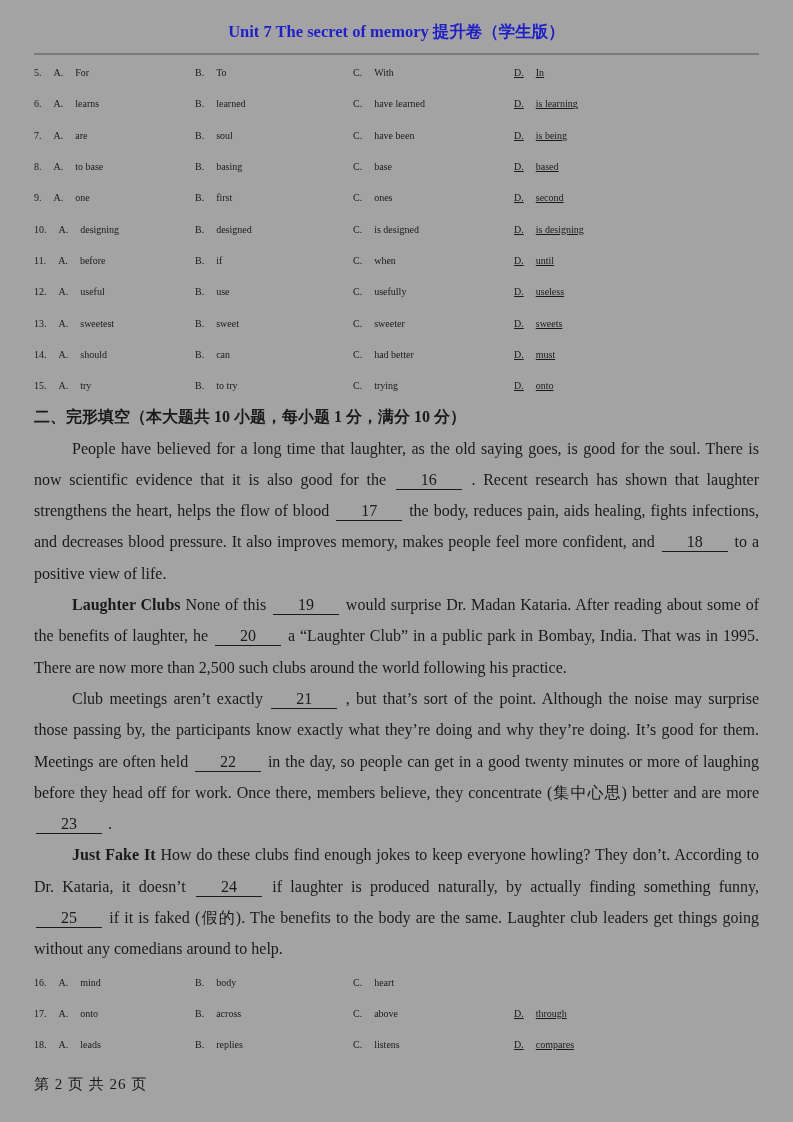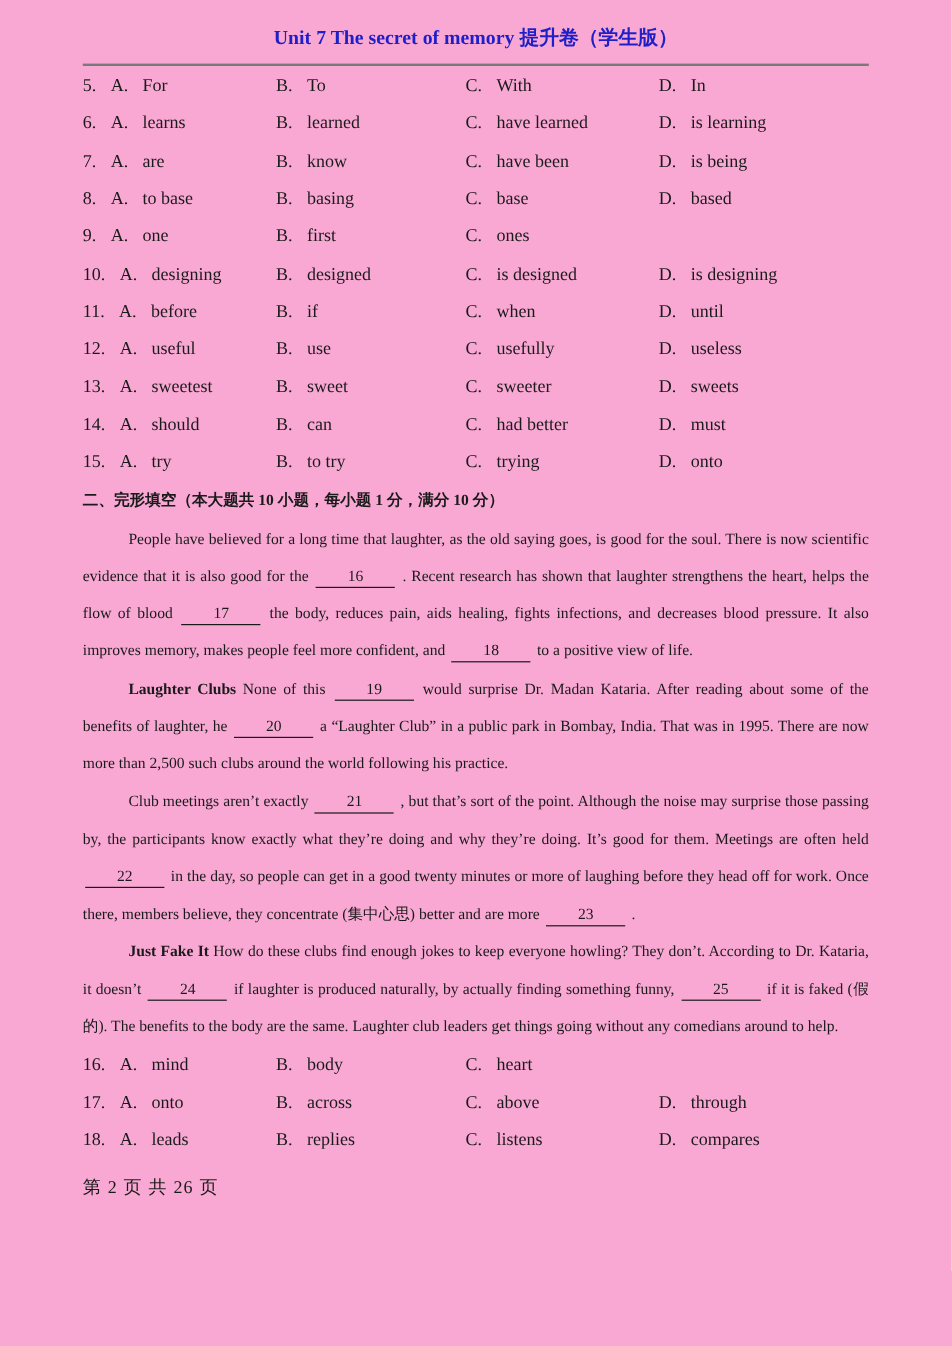--- a/index.html
+++ b/index.html
@@ -1,23 +1,23 @@
 <!DOCTYPE html>
 <html><head>
 <meta charset="utf-8">
 <style>
   html, body { margin: 0; padding: 0; background: #e8e8e8; }
   .page {
     position: relative;
     width: 793px;
     height: 1122px;
     margin: 0 auto;
-    background: #f9a8d4;
+    background: #a3a3a3;
     box-sizing: border-box;
-    padding: 0 69px;
+    padding: 0 34px;
     font-family: "Liberation Serif", "DejaVu Serif", serif;
     color: #1a1a1a;
     overflow: hidden;
   }
   .doc-title {
     padding-top: 21px;
     text-align: center;
     font-size: 16.5px;
     font-weight: bold;
     color: #1f1fc8;
@@ -27,39 +27,39 @@
     margin-top: 10px;
     border: none;
     border-top: 2px solid #7a7a7a;
     height: 0;
   }
   .qblock { margin-top: 2px; }
   .qrow {
     display: flex;
     height: 31.3px;
     align-items: center;
-    font-size: 15px;
+    font-size: 10px;
     white-space: nowrap;
   }
   .qrow .c1 { width: 161px; }
   .qrow .c2 { width: 158px; }
   .qrow .c3 { width: 161px; }
-  .qrow .c4 { flex: 1; }
+  .qrow .c4 { flex: 1; text-decoration: underline; }
   .qnum { margin-right: 12px; }
   .qletter { margin-right: 12px; }
   .sec-heading {
     font-weight: bold;
-    font-size: 13px;
+    font-size: 16px;
     line-height: 31.3px;
     height: 31.3px;
     white-space: nowrap;
   }
   .para {
     margin: 0;
-    font-size: 13px;
+    font-size: 16px;
     line-height: 31.3px;
     text-align: justify;
     text-indent: 38px;
   }
   .blank {
     display: inline-block;
     min-width: 66px;
     margin: 0 2px;
     border-bottom: 1.3px solid #1a1a1a;
     text-align: center;
@@ -91,34 +91,35 @@
       <span class="c4"><span class="qletter">D.</span><span>In</span></span>
     </div>
     <div class="qrow">
       <span class="c1"><span class="qnum">6.</span><span class="qletter">A.</span><span>learns</span></span>
       <span class="c2"><span class="qletter">B.</span><span>learned</span></span>
       <span class="c3"><span class="qletter">C.</span><span>have learned</span></span>
       <span class="c4"><span class="qletter">D.</span><span>is learning</span></span>
     </div>
     <div class="qrow">
       <span class="c1"><span class="qnum">7.</span><span class="qletter">A.</span><span>are</span></span>
-      <span class="c2"><span class="qletter">B.</span><span>know</span></span>
+      <span class="c2"><span class="qletter">B.</span><span>soul</span></span>
       <span class="c3"><span class="qletter">C.</span><span>have been</span></span>
       <span class="c4"><span class="qletter">D.</span><span>is being</span></span>
     </div>
     <div class="qrow">
       <span class="c1"><span class="qnum">8.</span><span class="qletter">A.</span><span>to base</span></span>
       <span class="c2"><span class="qletter">B.</span><span>basing</span></span>
       <span class="c3"><span class="qletter">C.</span><span>base</span></span>
       <span class="c4"><span class="qletter">D.</span><span>based</span></span>
     </div>
     <div class="qrow">
       <span class="c1"><span class="qnum">9.</span><span class="qletter">A.</span><span>one</span></span>
       <span class="c2"><span class="qletter">B.</span><span>first</span></span>
       <span class="c3"><span class="qletter">C.</span><span>ones</span></span>
+      <span class="c4"><span class="qletter">D.</span><span>second</span></span>
     </div>
     <div class="qrow">
       <span class="c1"><span class="qnum">10.</span><span class="qletter">A.</span><span>designing</span></span>
       <span class="c2"><span class="qletter">B.</span><span>designed</span></span>
       <span class="c3"><span class="qletter">C.</span><span>is designed</span></span>
       <span class="c4"><span class="qletter">D.</span><span>is designing</span></span>
     </div>
     <div class="qrow">
       <span class="c1"><span class="qnum">11.</span><span class="qletter">A.</span><span>before</span></span>
       <span class="c2"><span class="qletter">B.</span><span>if</span></span>

